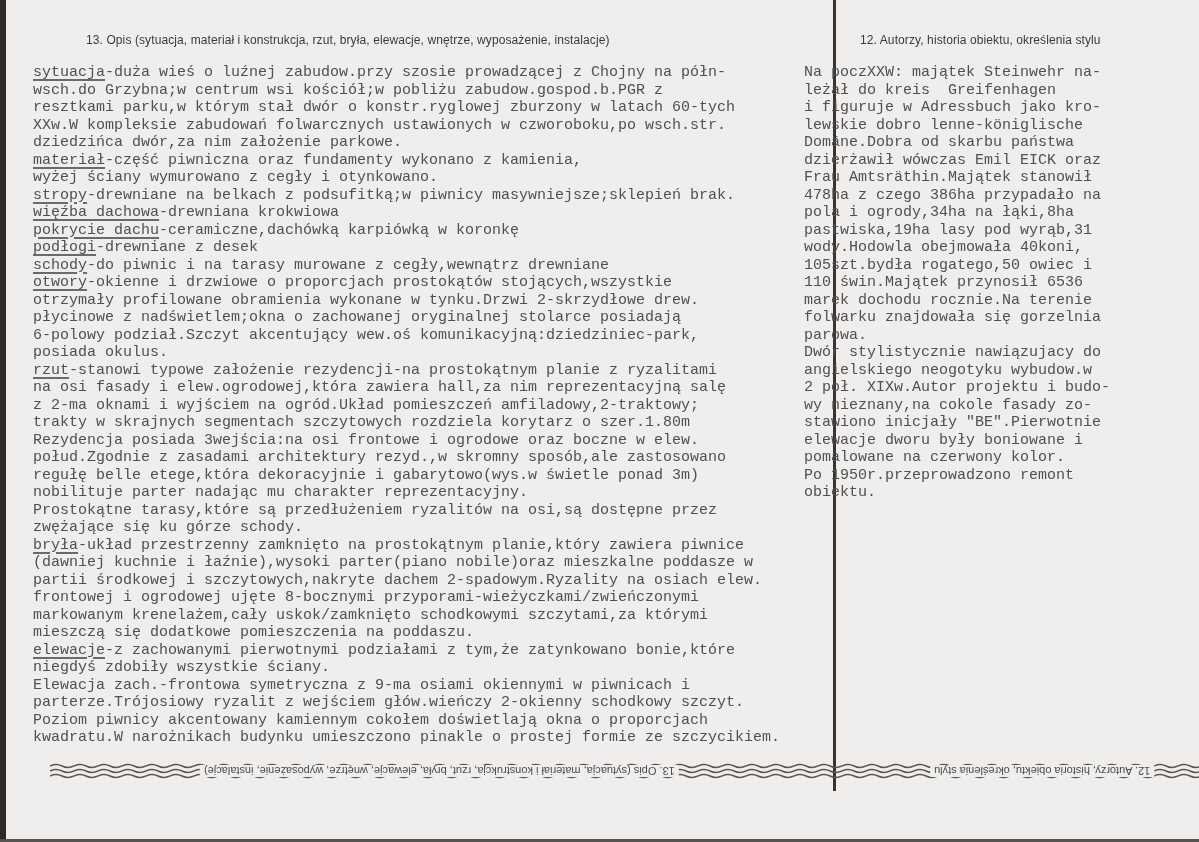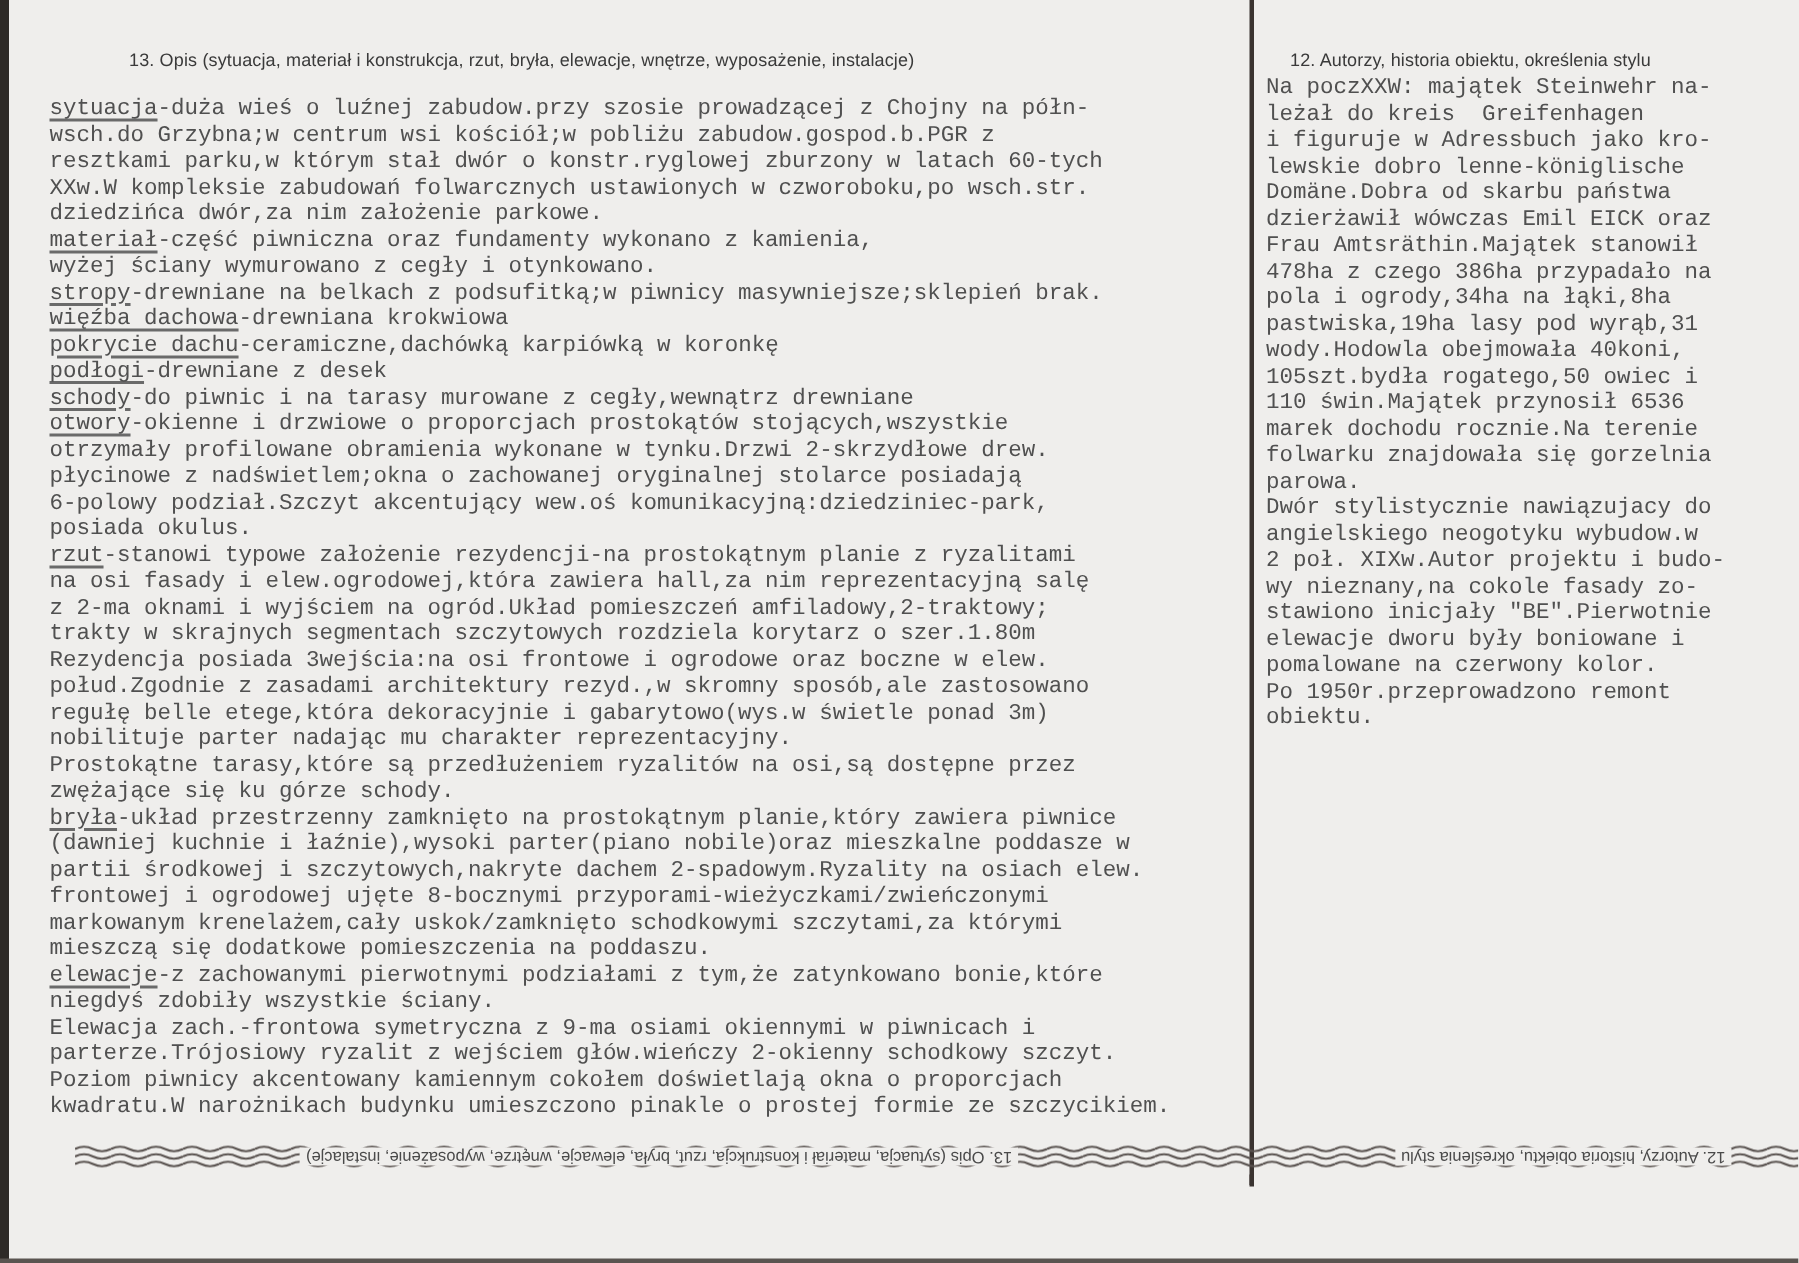--- a/index.html
+++ b/index.html
@@ -30,21 +30,21 @@
     }
     .header.left { left: 86px; }
     .header.right { left: 860px; }
     .col {
       position: absolute;
       font-size: 15px; line-height: 17.5px;
       white-space: pre;
       color: #505050;
     }
     .col.left { left: 33px; top: 64px; }
-    .col.right { left: 804px; top: 50px; margin-left: 40px; }
+    .col.right { left: 804px; top: 64px; }
     .line { display: block; height: 17.5px; }
     .kw { text-decoration: underline; text-decoration-thickness: 2px; text-underline-offset: 3px; text-decoration-color: #6a6a6a; }
     .footer-band {
       position: absolute; top: 761px; left: 50px; width: 1149px; height: 22px;
     }
     .footer-text {
       position: absolute; top: 4px;
       font-family: "Liberation Sans", "DejaVu Sans", sans-serif;
       font-size: 11px; color: #4a4a4a;
       transform: rotate(180deg);

